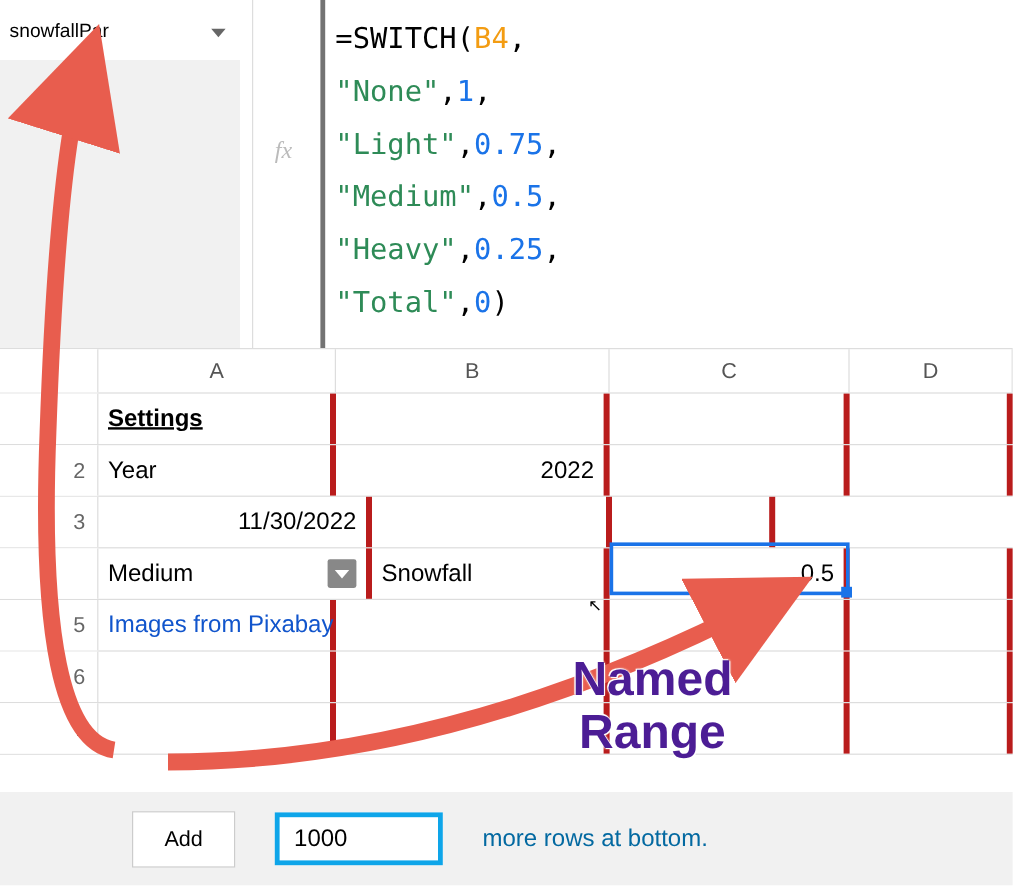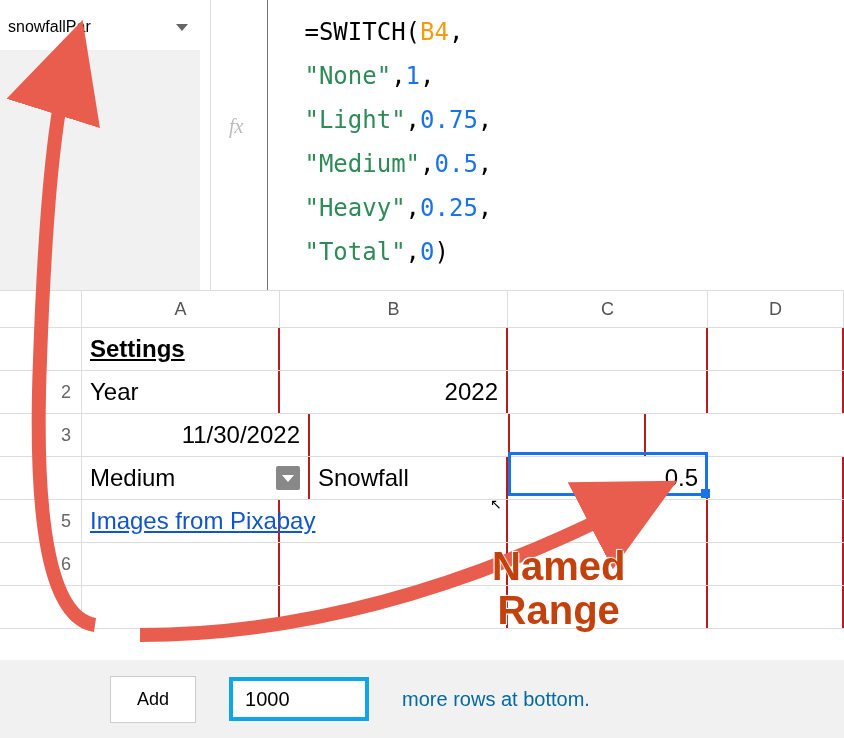--- a/index.html
+++ b/index.html
@@ -66,22 +66,22 @@
       font-family: "Times New Roman", serif;
       font-style: italic;
       font-size: 20px;
       color: #bbb;
       margin-right: 24px;
       margin-top: 115px;
     }
     
     .formula-content {
       padding-top: 10px;
-      border-left: 1px solid #737373;
-      padding-left: 36px;
+      border-left: 4px solid #737373;
+      padding-left: 8px;
       height: 100%;
     }
     
     .formula-line {
       font-family: "Consolas", "Menlo", monospace;
       font-size: 24px;
       line-height: 44px;
       white-space: pre;
     }
     
@@ -152,36 +152,35 @@
       color: #666;
       border-right: 1px solid #ddd;
       background: #fff;
     }
     
     .cell {
       height: 42px;
       display: flex;
       align-items: center;
       padding: 0 8px;
-      font-size: 24px;
+      font-size: 20px;
       color: #000;
-      border-right: 2px solid #b91c1c;
+      border-right: 5px solid #b91c1c;
       overflow: hidden;
     }
     
     .cell.right { justify-content: flex-end; }
     
     .settings-text {
       font-weight: bold;
       text-decoration: underline;
     }
     
     .link-text {
       color: #1155cc;
-      text-decoration: underline;
     }
     
     .dropdown-cell {
       display: flex;
       align-items: center;
       justify-content: space-between;
       width: 100%;
     }
     
     .dd-btn {
@@ -264,25 +263,25 @@
     }
     
     .more-rows-text {
       font-size: 20px;
       color: #0369a1;
     }
     
     
     .named-range-label {
       position: absolute;
-      left: 492px;
+      left: 477px;
       top: 544px;
       font-size: 40px;
       font-weight: bold;
-      color: #c2410c;
+      color: #4c1d95;
       text-align: center;
       line-height: 44px;
       text-shadow: 0 0 2px #fff, 0 0 2px #fff, -1px -1px 0 #fff, 1px 1px 0 #fff;
       pointer-events: none;
     }
     
     
     .arrow-overlay {
       position: absolute;
       left: 0;

